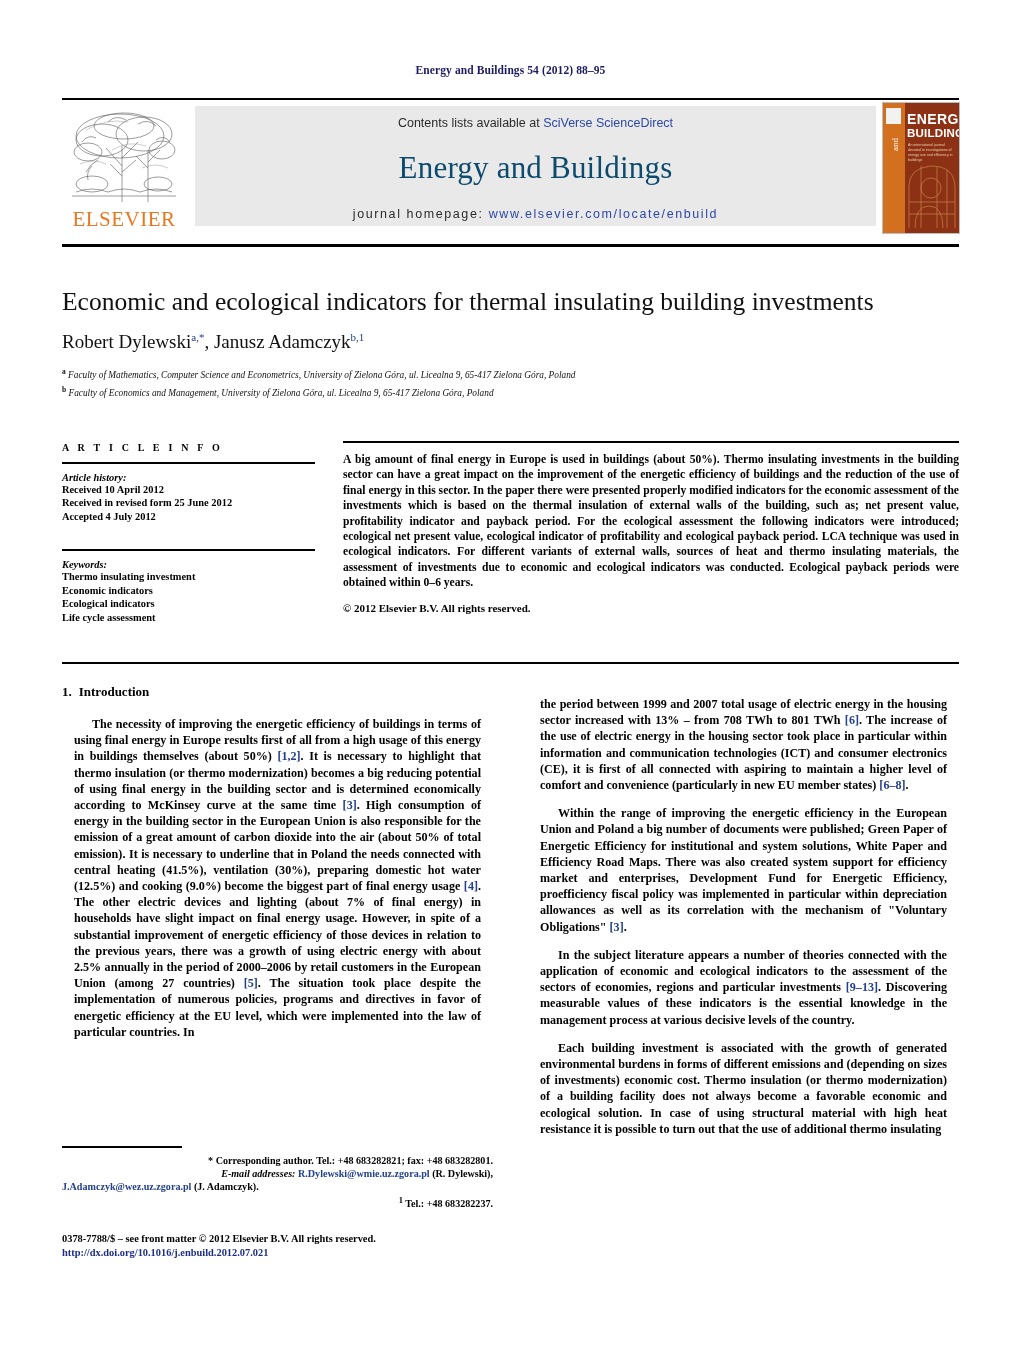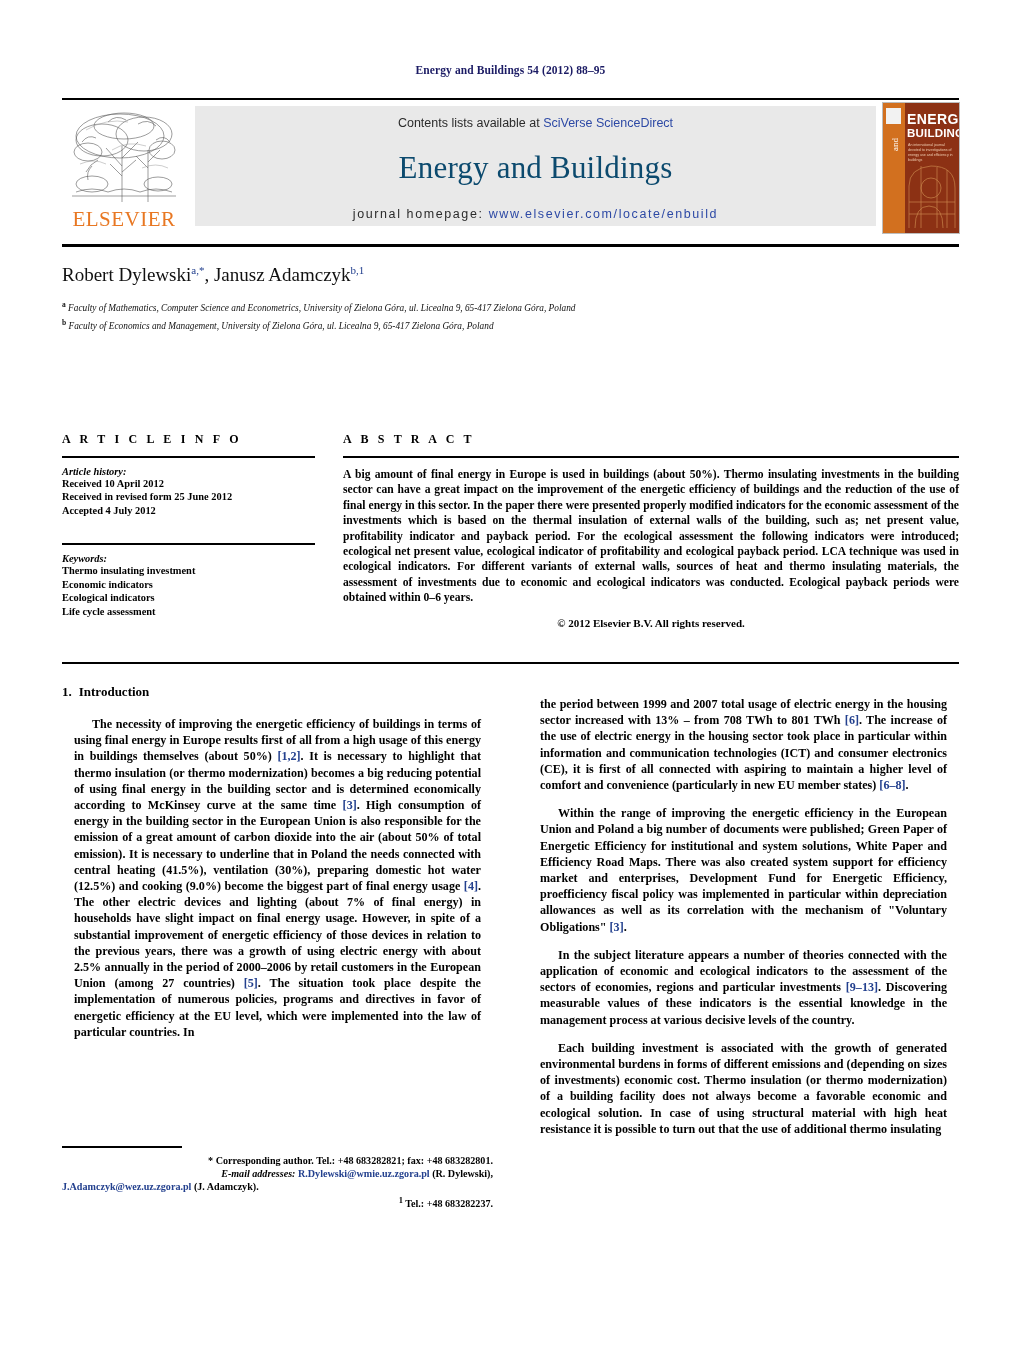--- a/index.html
+++ b/index.html
@@ -237,22 +237,23 @@
   }
   .col-abs {
     position: absolute;
     left: 281px;
     top: 0;
     width: 616px;
   }
   .sect-caps {
     font-family: "Liberation Serif", serif;
     font-weight: bold;
-    font-size: 12px;
+    font-size: 10px;
     letter-spacing: 3.2px;
+    margin-top: 10px;
   }
   .thinrule {
     height: 1.6px;
     background: #000;
     margin-top: 9px;
   }
   .absrule {
     height: 2px;
     background: #000;
     margin-top: 9px;
@@ -275,21 +276,21 @@
     font-family: "Liberation Serif", serif;
     font-size: 11.6px;
     line-height: 15.4px;
     text-align: justify;
     margin-top: 9px;
     font-weight: bold;
   }
   .abs-copy {
     font-family: "Liberation Serif", serif;
     font-size: 11px;
-    text-align: center;
+    text-align: left;
     margin-top: 11px;
     font-weight: bold;
   }
 
   .rule-below-abs {
     position: absolute;
     top: 662px;
     left: 62px;
     width: 897px;
     height: 2px;
@@ -425,20 +426,21 @@
           <path d="M8 70 Q8 48 22 48 Q36 48 36 70"></path>
           <circle cx="24" cy="30" r="10"></circle>
         </g>
       </svg>
     </div>
   </div>
 
   <div class="rule-under-masthead"></div>
 
   <div class="title-area">
+    <h1 class="paper-title">Economic and ecological indicators for thermal insulating building investments</h1>
     <div class="authors">
       <span>Robert Dylewski</span><sup>a,*</sup><span>, </span><span>Janusz Adamczyk</span><sup>b,1</sup>
     </div>
     <div class="affil">
       <div class="affil-line"><span class="mark">a</span> <span>Faculty of Mathematics, Computer Science and Econometrics, University of Zielona Góra, ul. Licealna 9, 65-417 Zielona Góra, Poland</span></div>
       <div class="affil-line"><span class="mark">b</span> <span>Faculty of Economics and Management, University of Zielona Góra, ul. Licealna 9, 65-417 Zielona Góra, Poland</span></div>
     </div>
   </div>
 
   <div class="info-abs">
@@ -452,21 +454,20 @@
       <div class="info-gap"></div>
       <div class="thinrule"></div>
       <div class="info-head">Keywords:</div>
       <div class="info-item">Thermo insulating investment</div>
       <div class="info-item">Economic indicators</div>
       <div class="info-item">Ecological indicators</div>
       <div class="info-item">Life cycle assessment</div>
     </div>
 
     <div class="col-abs">
-      <div class="sect-caps">A B S T R A C T</div>
       <div class="absrule"></div>
       <div class="abs-text">A big amount of final energy in Europe is used in buildings (about 50%). Thermo insulating investments in the building sector can have a great impact on the improvement of the energetic efficiency of buildings and the reduction of the use of final energy in this sector. In the paper there were presented properly modified indicators for the economic assessment of the investments which is based on the thermal insulation of external walls of the building, such as; net present value, profitability indicator and payback period. For the ecological assessment the following indicators were introduced; ecological net present value, ecological indicator of profitability and ecological payback period. LCA technique was used in ecological indicators. For different variants of external walls, sources of heat and thermo insulating materials, the assessment of investments due to economic and ecological indicators was conducted. Ecological payback periods were obtained within 0–6 years.</div>
       <div class="abs-copy">© 2012 Elsevier B.V. All rights reserved.</div>
     </div>
   </div>
 
   <div class="rule-below-abs"></div>
 
   <div class="body-cols">
     <div class="bcol bcol-left">
@@ -498,14 +499,18 @@
     <div class="fn">
       <a class="fn-link" href="#" style="text-decoration:none">J.Adamczyk@wez.uz.zgora.pl</a>
       <span>(J. Adamczyk).</span>
     </div>
     <div class="fn fn-indent2">
       <sup>1</sup>
       <span>Tel.: +48 683282237.</span>
     </div>
   </div>
 
+  <div class="issn-block">
+    <div>0378-7788/$ – see front matter © 2012 Elsevier B.V. All rights reserved.</div>
+    <a class="doi-link" href="#" style="text-decoration:none">http://dx.doi.org/10.1016/j.enbuild.2012.07.021</a>
+  </div>
 
 </div>
 
 </body></html>

